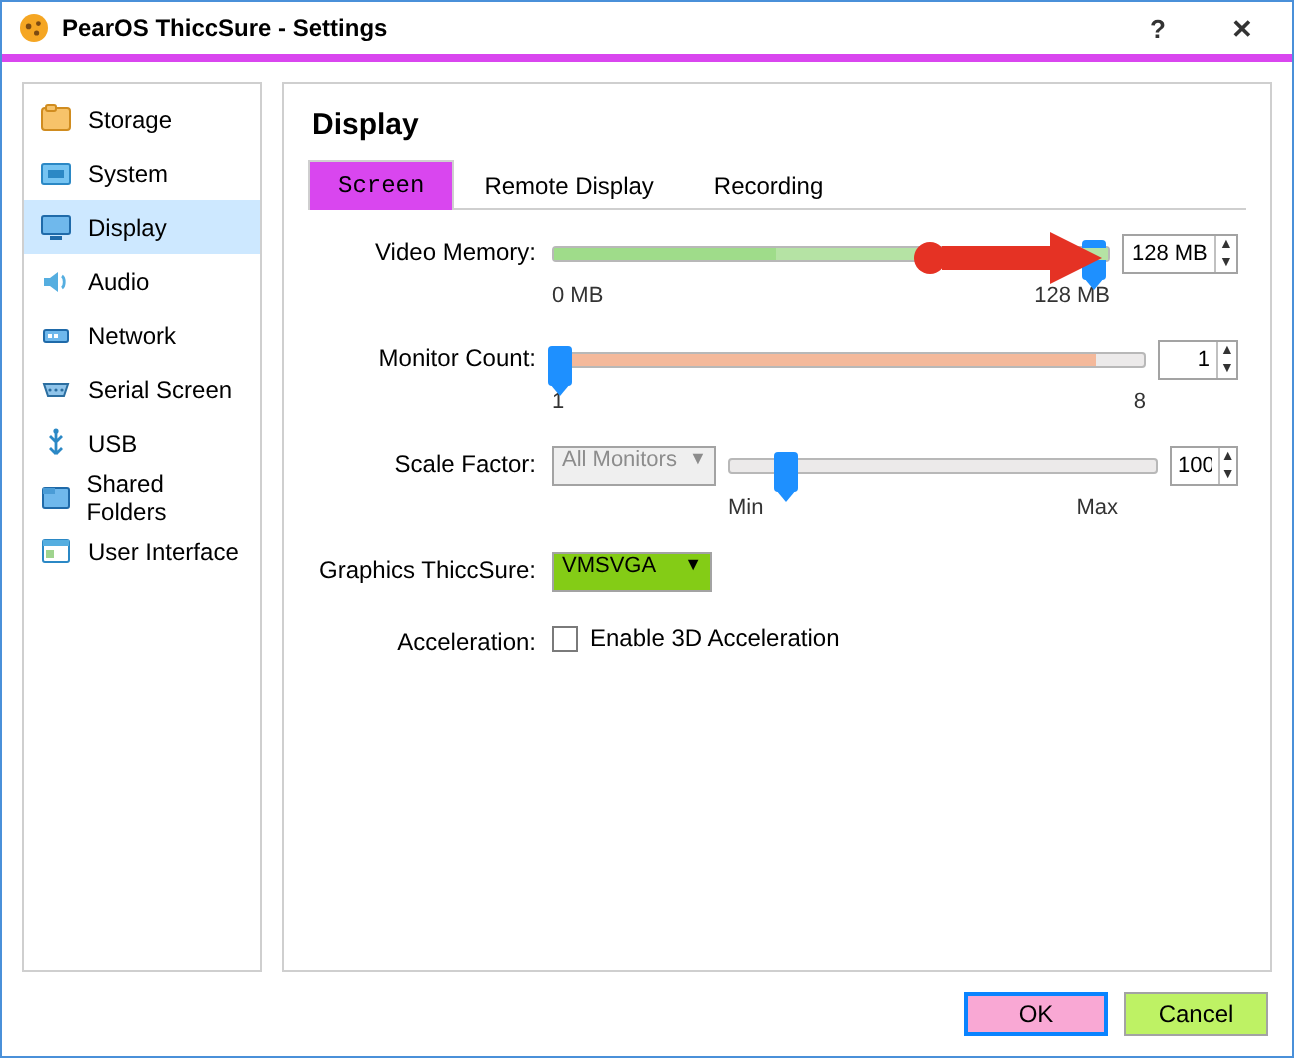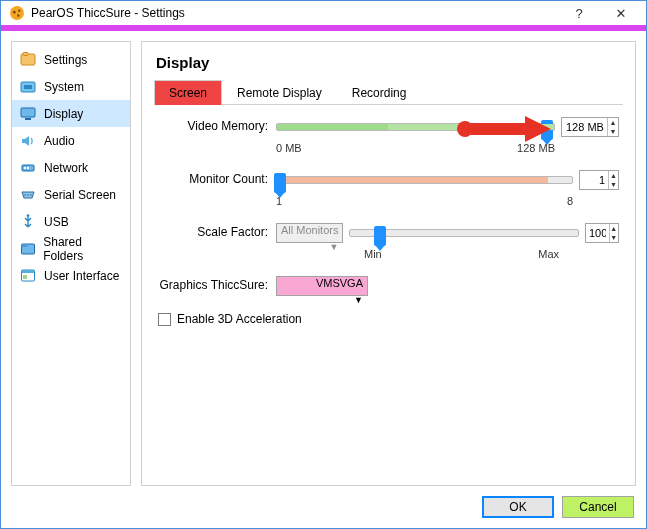--- a/index.html
+++ b/index.html
@@ -8,22 +8,23 @@
     font-size: 12px;
     background: #fff;
     color: #000;
     width: 647px;
     height: 529px;
     overflow: hidden;
   }
   .window { border: 1px solid #4a90d9; width: 647px; height: 529px; display: flex; flex-direction: column; }
   .titlebar {
     height: 30px; display: flex; align-items: center;
-    background: #fff; border-bottom: 6px solid #d946ef;
+    background: #fff; border-bottom: 4px solid #d946ef;
     padding: 0 4px 0 8px;
+    font-weight: bold;
   }
   .titlebar .app-icon { width: 16px; height: 16px; margin-right: 6px; }
   .titlebar .title { flex: 1; font-size: 12px; }
   .titlebar .win-btn {
     width: 42px; height: 28px; display: flex; align-items: center; justify-content: center;
     font-size: 13px; color: #333; cursor: default;
   }
   .titlebar .close { font-size: 13px; }
   .body { flex: 1; display: flex; padding: 10px 10px 0 10px; gap: 10px; }
   .sidebar {
@@ -37,21 +38,21 @@
   }
   .nav-item .nav-icon { width: 20px; height: 20px; display:flex; align-items:center; justify-content:center; }
   .nav-item.selected { background: #cde8ff; }
   .main {
     flex: 1; border: 1px solid #cfcfcf; background: #fff;
     padding: 8px 12px 10px 12px; display:flex; flex-direction:column;
   }
   .page-title { font-size: 15px; font-weight: 600; padding: 4px 2px 8px 2px; }
   .tabbar { display: flex; border-bottom: 1px solid #cfcfcf; }
   .tab { padding: 5px 14px; font-size: 12px; border: 1px solid transparent; border-bottom: none; cursor: default; position: relative; top: 1px; }
-  .tab.active { border-color: #cfcfcf; background: #ef4444; }
+  .tab.active { border-color: #cfcfcf; background: #d946ef; font-family: Liberation Mono, monospace; }
   .form { padding: 12px 4px; display: flex; flex-direction:column; gap: 16px; }
   .row { display:flex; align-items: flex-start; gap: 8px; }
   .row .label { width: 110px; text-align: right; padding-top: 2px; color:#000; }
   .row .field { flex:1; display:flex; flex-direction:column; gap:2px; position:relative;}
   .slider-line { display:flex; align-items:center; gap:6px; }
   .slider-track {
     flex:1; height: 8px; border:1px solid #b8b8b8; border-radius:2px; position:relative; background:#eceaea;
   }
   .track-green::before{
     content:""; position:absolute; left:0; top:0; bottom:0; width:40%;
@@ -75,39 +76,39 @@
   }
   .scale-lbls { display:flex; justify-content:space-between; font-size:11px; color:#333; padding: 3px 0 0 0;}
   .spin {
     width: 58px; height: 20px; border:1px solid #a3a3a3; display:flex; align-items:center;
     background:#fff;
   }
   .spin input { border:none; width:100%; font-size:11px; padding:0 3px; text-align:right; outline:none; background:transparent;}
   .spin .steppers { width:14px; display:flex; flex-direction:column; border-left:1px solid #c0c0c0; }
   .spin .steppers span { font-size:7px; line-height:9px; text-align:center; color:#333; }
   .dropdown {
-    height:20px; border:1px solid #a3a3a3; background:#f4f4f4; display:inline-flex; align-items:flex-end;
-    padding: 0 4px; font-size:11px; gap:6px;flex-direction:column;
+    height:20px; border:1px solid #a3a3a3; background:#f4f4f4; display:inline-flex; align-items:flex-start;
+    padding: 0 4px; font-size:11px; gap:6px;
   }
   .dropdown.disabled { color:#8c8c8c; background:#efefef; }
   .dropdown .caret { font-size:9px; }
   .checkbox-line { display:flex; align-items:center; gap:6px; }
   .checkbox { width:13px; height:13px; border:1px solid #7a7a7a; background:#fff; }
   .arrow-annotation {
     position:absolute; pointer-events:none; z-index:50;
   }
   .footer {
     height: 42px; display:flex; align-items:center; justify-content:flex-end; gap:8px;
     padding: 0 12px; border-top: none;
   }
   .btn {
     min-width: 72px; height:22px; border:1px solid #a3a3a3; background:#bef264;
     font-size:12px; display:flex; align-items:center; justify-content:center; cursor:default;
   }
-  .btn.primary { border:2px solid #0a84ff; background:#e5e5e5; }
+  .btn.primary { border:2px solid #0a84ff; background:#f9a8d4; }
 </style>
 </head>
 <body>
 
 <div class="window">
 
   <div class="titlebar">
     <span class="app-icon">
       <svg viewBox="0 0 16 16" width="16" height="16">
         <circle cx="8" cy="8" r="7" fill="#f5a623"></circle>
@@ -123,21 +124,21 @@
 
   <div class="body">
     <div class="sidebar">
       <div class="nav-item">
         <span class="nav-icon">
           <svg width="18" height="18" viewBox="0 0 18 18">
               <rect x="2" y="3" width="14" height="11" rx="1.5" fill="#f7c36a" stroke="#d08c1f"></rect>
               <rect x="4" y="1.5" width="5" height="3" rx="1" fill="#f7c36a" stroke="#d08c1f"></rect>
             </svg>
         </span>
-        <span>Settings</span>
+        <span>Storage</span>
       </div>
       <div class="nav-item">
         <span class="nav-icon">
           <svg width="18" height="18" viewBox="0 0 18 18">
               <rect x="2" y="4" width="14" height="10" rx="1" fill="#76c4f2" stroke="#2b88c5"></rect>
               <rect x="5" y="7" width="8" height="4" fill="#2b88c5"></rect>
             </svg>
         </span>
         <span>System</span>
       </div>
@@ -293,28 +294,29 @@
             <div class="scale-lbls" style="padding-left:88px;">
               <span>Min</span>
               <span style="margin-right:60px;">Max</span>
             </div>
           </div>
         </div>
 
         <div class="row">
           <div class="label">Graphics ThiccSure:</div>
           <div class="field">
-            <div class="dropdown" style="width:92px; background:#f9a8d4;">
+            <div class="dropdown" style="width:80px; background:#84cc16;">
               <span>VMSVGA</span>
               <span class="caret" style="margin-left:auto;">▼</span>
             </div>
           </div>
         </div>
 
         <div class="row">
+          <div class="label">Acceleration:</div>
           <div class="field">
             <div class="checkbox-line">
               <div class="checkbox"></div>
               <span>Enable 3D Acceleration</span>
             </div>
           </div>
         </div>
 
       </div>
     </div>

